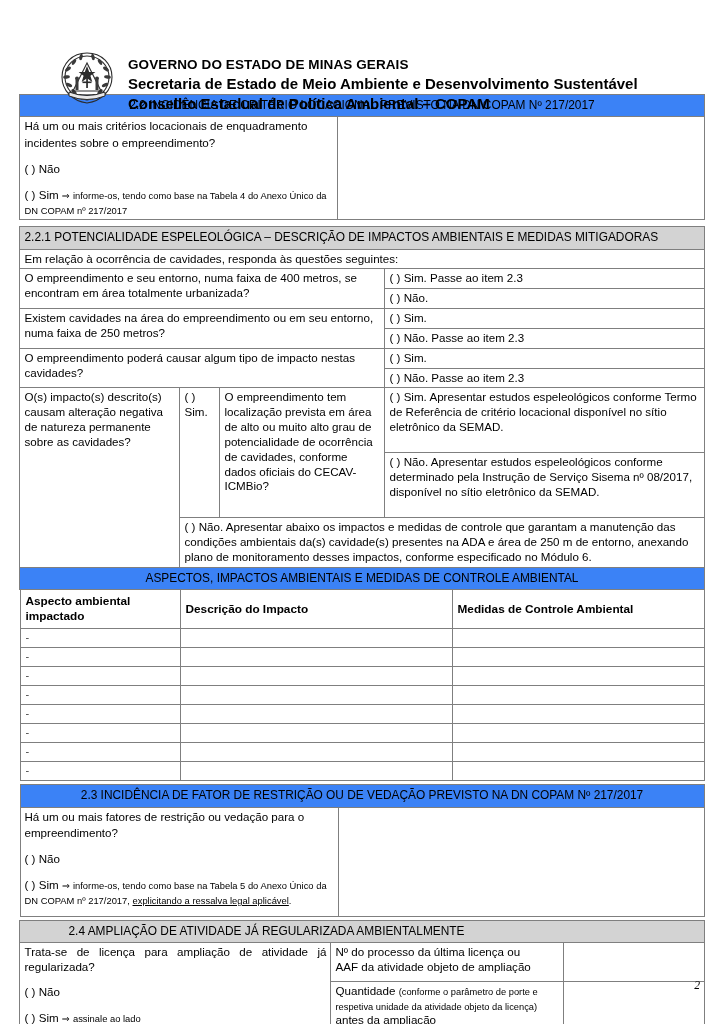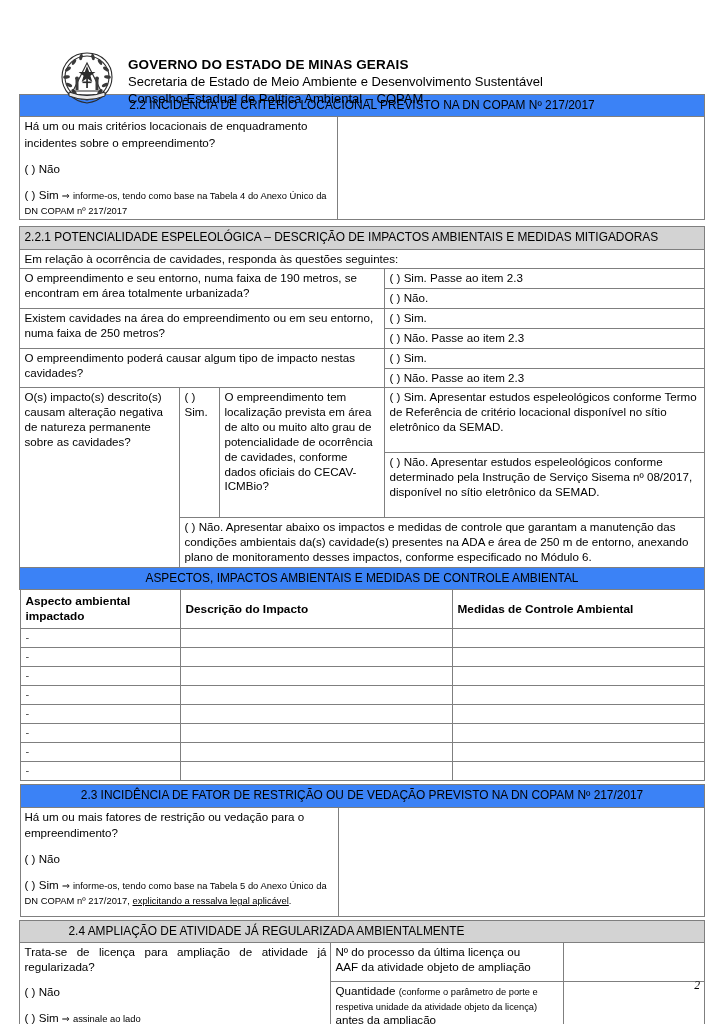--- a/index.html
+++ b/index.html
@@ -41,22 +41,22 @@
   .header-text {
     padding-top: 10px;
     line-height: 1.30;
   }
   .header-line1 {
     font-size: 13.5px;
     font-weight: bold;
     letter-spacing: 0.1px;
   }
   .header-line2, .header-line3 {
-    font-size: 13px;
-    font-weight: normal;
+    font-size: 15px;
+    font-weight: bold;
   }
   .header-line3 { padding-top: 1px; }
 
   
   .tbl {
     width: 684px;
     margin: 0 auto;
     border-collapse: collapse;
     table-layout: fixed;
   }
@@ -226,21 +226,21 @@
     </colgroup>
     <tbody>
       <tr class="sec-hdr-left">
         <td colspan="4">2.2.1 POTENCIALIDADE ESPELEOLÓGICA – DESCRIÇÃO DE IMPACTOS AMBIENTAIS E MEDIDAS MITIGADORAS</td>
       </tr>
       <tr>
         <td colspan="4" class="qq-cell">Em relação à ocorrência de cavidades, responda às questões seguintes:</td>
       </tr>
 
       <tr>
-        <td colspan="3" rowspan="2" class="qq-cell mid">O empreendimento e seu entorno, numa faixa de 190 metros, se encontram em área totalmente urbanizada?</td>
+        <td colspan="3" rowspan="2" class="qq-cell mid">O empreendimento e seu entorno, numa faixa de 400 metros, se encontram em área totalmente urbanizada?</td>
         <td class="opt-cell">(  ) Sim. Passe ao item 2.3</td>
       </tr>
       <tr>
         <td class="opt-cell">(  ) Não.</td>
       </tr>
 
       <tr>
         <td colspan="3" rowspan="2" class="qq-cell mid">Existem cavidades na área do empreendimento ou em seu entorno, numa faixa de 250 metros?</td>
         <td class="opt-cell">(  ) Sim.</td>
       </tr>

